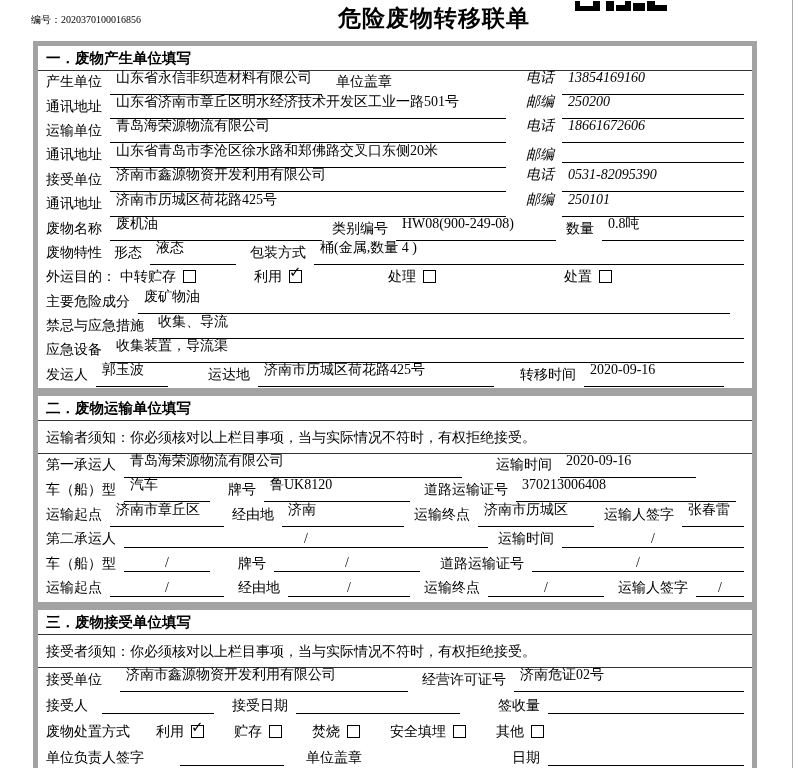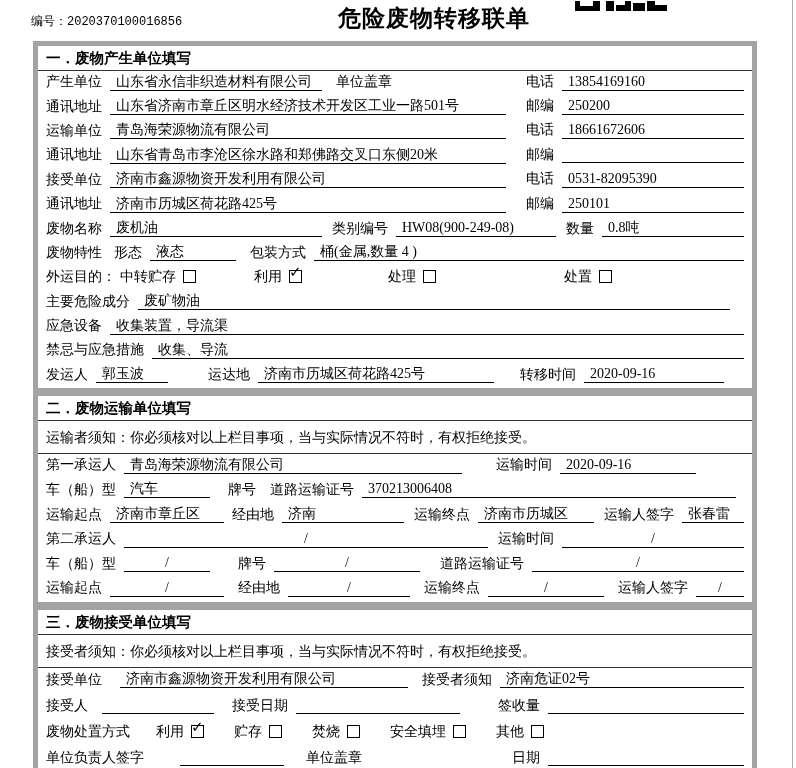--- a/index.html
+++ b/index.html
@@ -1,39 +1,39 @@
 <!DOCTYPE html>
 <html><head>
 <meta charset="utf-8">
 <style>
   html,body{margin:0;padding:0;background:#fff;}
   body{width:796px;height:768px;position:relative;overflow:hidden;
        font-family:"Liberation Serif","DejaVu Serif",serif;color:#000;font-size:14px;}
   .page{position:absolute;left:33px;top:0;width:724px;}
   .hdr{position:relative;height:41px;}
-  .serial{position:absolute;left:-2px;top:13px;font-size:12px;white-space:nowrap;font-family:Liberation Mono, monospace;}
+  .serial{position:absolute;left:-2px;top:13px;font-size:10px;white-space:nowrap;}
   .title{position:absolute;left:0;right:0;top:3px;text-align:center;font-size:23px;
          font-weight:bold;letter-spacing:1px;padding-left:78px;}
   .qr{position:absolute;left:542px;top:0;}
   .vline{position:absolute;right:3px;top:0;width:1px;height:768px;background:#a9a9a9;}
   .sec{border:5px solid #a3a3a3;}
   .sec.merge{margin-top:-2px;}
   .sec-title{font-weight:bold;font-size:14.5px;padding:4px 8px 3px;border-bottom:1px solid #333;line-height:17px;}
   .notice{padding:8px 8px 7px;border-bottom:1px solid #333;line-height:17px;}
   .row{display:flex;align-items:center;box-sizing:border-box;padding:0 8px 3px;}
   .s1 .row{height:24.4px;}
   .s2 .row{height:24.6px;}
   .s3 .row{height:26px;}
   .lb{white-space:nowrap;line-height:17px;}
-  .uv{border-bottom:1px solid #000;padding:0 2px 0 6px;margin-left:8px;white-space:nowrap;
+  .uv{border-bottom:1px solid #000;padding:0 2px 8px 6px;margin-left:8px;white-space:nowrap;
       overflow:hidden;box-sizing:border-box;min-width:26px;line-height:17px;min-height:17px;}
   .uv.c{text-align:center;padding:0;}
   .fill{flex:1 1 auto;}
   .sp{flex:1 1 auto;}
-  .rc{display:flex;width:218px;flex:none;margin-left:6px;}
+  .rc{display:flex;width:218px;flex:none;margin-left:6px;font-style:italic;}
   .rc .uv{flex:1 1 auto;margin-left:8px;}
   .cbi{display:flex;align-items:center;white-space:nowrap;line-height:17px;}
   .cbx{width:13px;height:13px;border:1.5px solid #000;margin-left:7px;position:relative;
        display:inline-block;box-sizing:border-box;flex:none;}
   .mk{position:absolute;left:-1px;top:-7px;font-size:15px;font-weight:bold;
       font-family:"DejaVu Sans",sans-serif;}
   .footer{margin:7px 0 0 0;white-space:nowrap;}
 </style>
 </head>
 <body>
@@ -162,27 +162,27 @@
           </span>
       </span>
     </div>
 
     <div class="row">
       <span class="lb">主要危险成分</span>
       <span class="uv fill" style="margin-right:14px">废矿物油</span>
     </div>
 
     <div class="row">
+      <span class="lb">禁忌与应急措施</span>
+      <span class="uv fill">收集、导流</span>
+    </div>
+
+    <div class="row">
       <span class="lb">应急设备</span>
       <span class="uv fill">收集装置，导流渠</span>
-    </div>
-
-    <div class="row">
-      <span class="lb">禁忌与应急措施</span>
-      <span class="uv fill">收集、导流</span>
     </div>
 
     <div class="row">
       <span class="lb">发运人</span>
       <span class="uv" style="width:72px">郭玉波</span>
       <span class="lb" style="margin-left:40px">运达地</span>
       <span class="uv" style="width:236px">济南市历城区荷花路425号</span>
       <span class="lb" style="margin-left:26px">转移时间</span>
       <span class="uv" style="width:140px">2020-09-16</span>
     </div>
@@ -196,20 +196,21 @@
       <span class="lb">第一承运人</span>
       <span class="uv" style="width:338px">青岛海荣源物流有限公司</span>
       <span class="lb" style="margin-left:34px">运输时间</span>
       <span class="uv" style="width:136px">2020-09-16</span>
     </div>
 
     <div class="row">
       <span class="lb">车（船）型</span>
       <span class="uv" style="width:86px">汽车</span>
       <span class="lb" style="margin-left:18px">牌号</span>
+      <span class="uv" style="width:146px">鲁UK8120</span>
       <span class="lb" style="margin-left:14px">道路运输证号</span>
       <span class="uv fill" style="margin-right:8px">370213006408</span>
     </div>
 
     <div class="row">
       <span class="lb">运输起点</span>
       <span class="uv" style="width:114px">济南市章丘区</span>
       <span class="lb" style="margin-left:8px">经由地</span>
       <span class="uv" style="width:122px">济南</span>
       <span class="lb" style="margin-left:10px">运输终点</span>
@@ -246,21 +247,21 @@
     </div>
   </div>
 
   <div class="sec s3 merge">
     <div class="sec-title">三．废物接受单位填写</div>
     <div class="notice">接受者须知：你必须核对以上栏目事项，当与实际情况不符时，有权拒绝接受。</div>
 
     <div class="row">
       <span class="lb">接受单位</span>
       <span class="uv" style="width:288px;margin-left:18px">济南市鑫源物资开发利用有限公司</span>
-      <span class="lb" style="margin-left:14px">接受者须知</span>
+      <span class="lb" style="margin-left:14px">经营许可证号</span>
       <span class="uv fill">济南危证02号</span>
     </div>
 
     <div class="row">
       <span class="lb">接受人</span>
       <span class="uv" style="width:112px;margin-left:14px"></span>
       <span class="lb" style="margin-left:18px">接受日期</span>
       <span class="uv" style="width:164px"></span>
       <span class="lb" style="margin-left:38px">签收量</span>
       <span class="uv fill"></span>

